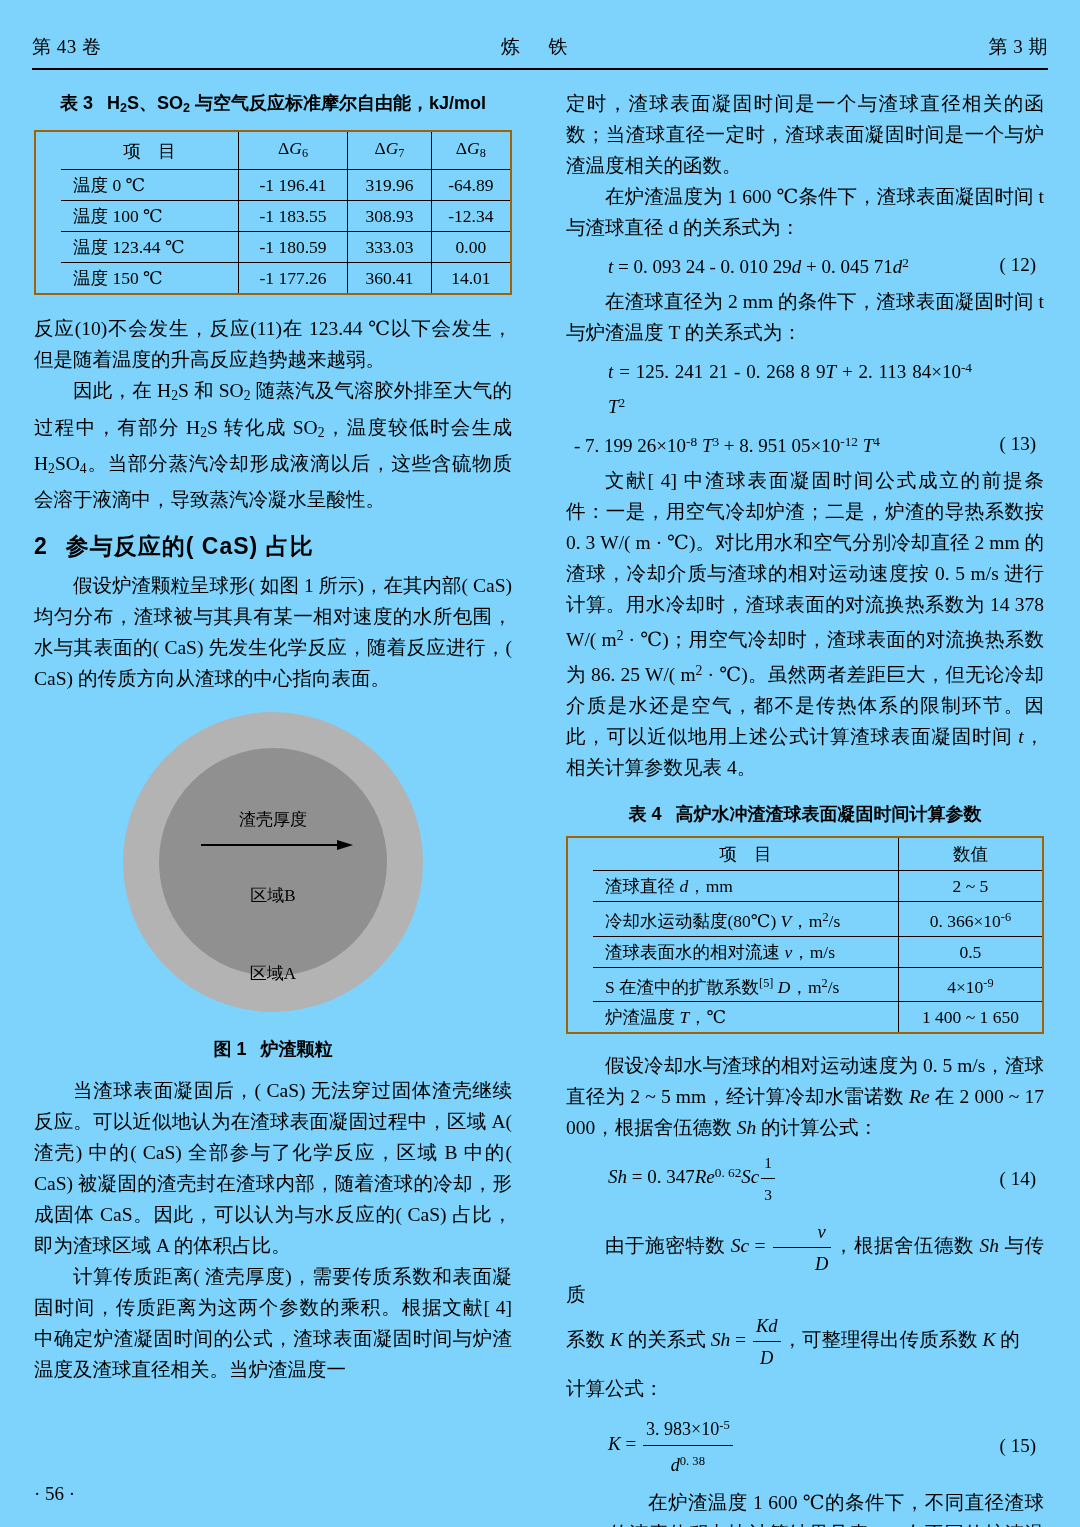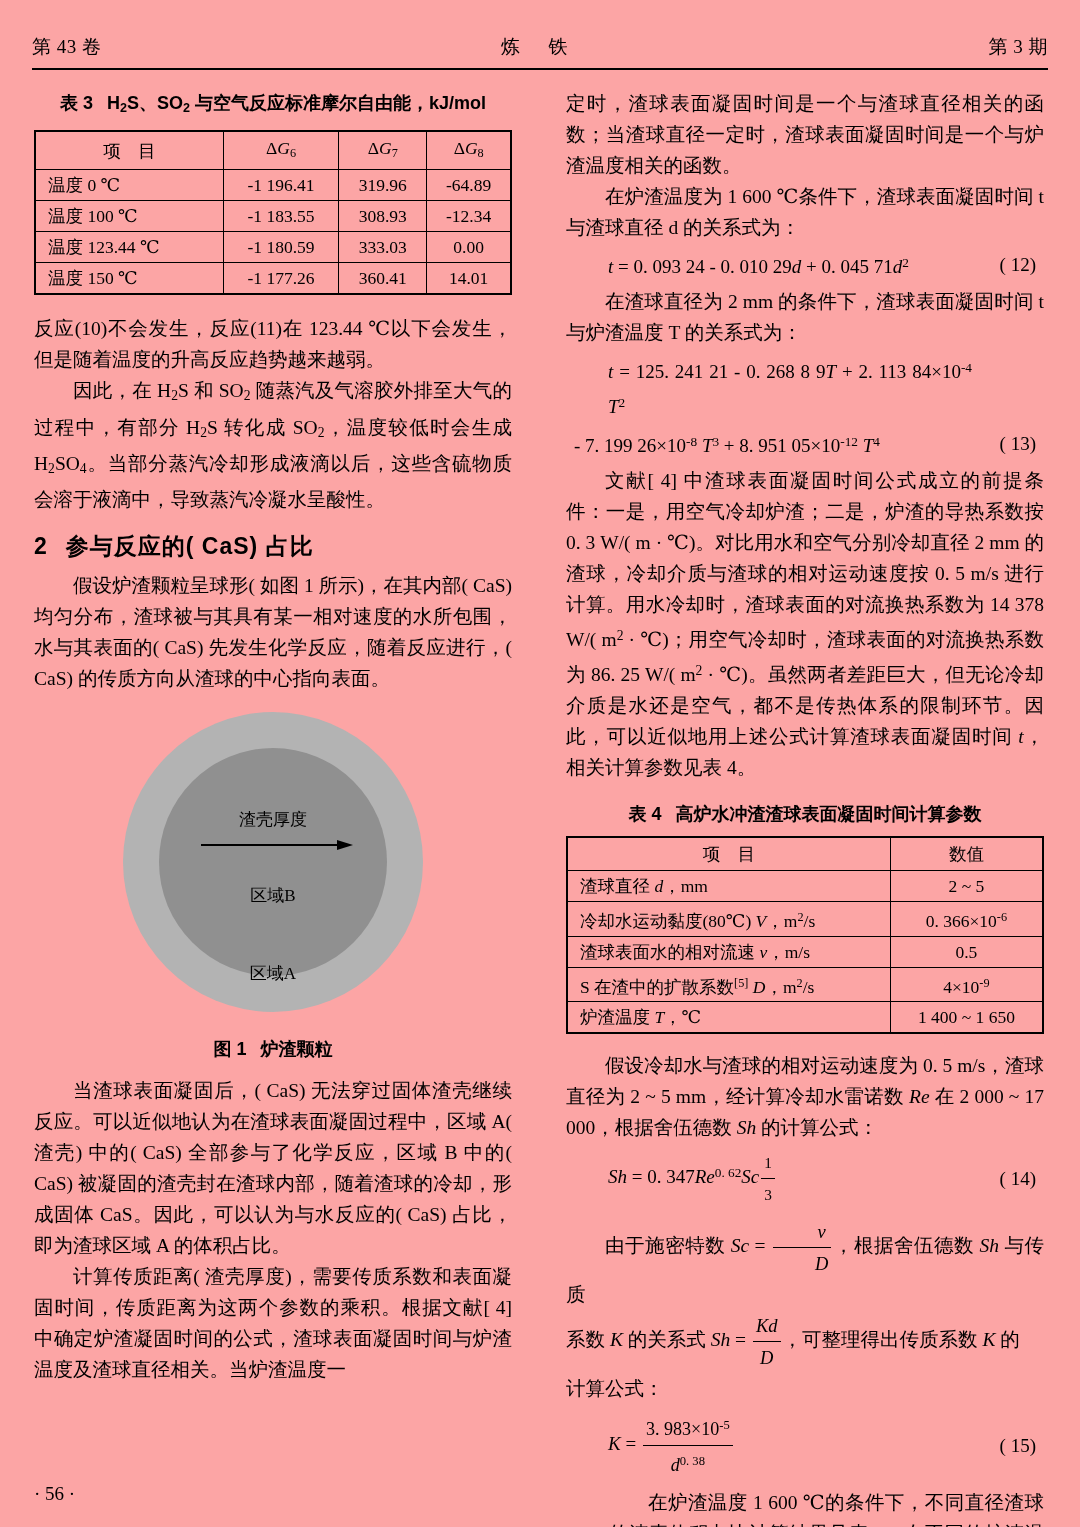--- a/index.html
+++ b/index.html
@@ -12,21 +12,21 @@
     height: 1527px;
     font-family: "Liberation Serif", "DejaVu Serif", serif;
     color: #000;
     position: relative;
     overflow: hidden;
   }
   .page {
     position: absolute;
     left: 0; top: 0;
     width: 1080px; height: 1527px;
-    background: #fca5a5;
+    background: #7dd3fc;
   }
   
   .header {
     position: absolute;
     left: 32px; top: 34px;
     width: 1016px;
     display: flex;
     align-items: baseline;
     font-size: 19px;
     letter-spacing: 0.5px;
@@ -77,21 +77,22 @@
     text-align: center;
     font-weight: normal;
   }
   table.data thead th { padding: 6px 6px; }
   table.data td.l { text-align: left; padding-left: 12px; }
   table.data th.l { text-align: center; }
   .tbl-wrap table.data th, .tbl-wrap table.data td { border: 1px solid #000; }
 
   
   .tbl-wrap {
-    border: 2px solid #000000;
+    border: 2px solid #a16207;
+    padding-left: 25px;
   }
   .tbl-wrap table.data { border: none; }
   .tbl-wrap table.data tr td:first-child,
   .tbl-wrap table.data tr th:first-child { border-left: none; }
   .tbl-wrap table.data tr td:last-child,
   .tbl-wrap table.data tr th:last-child { border-right: none; }
   .tbl-wrap table.data thead tr th { border-top: none; }
   .tbl-wrap table.data tbody tr:last-child td { border-bottom: none; }
 
   

